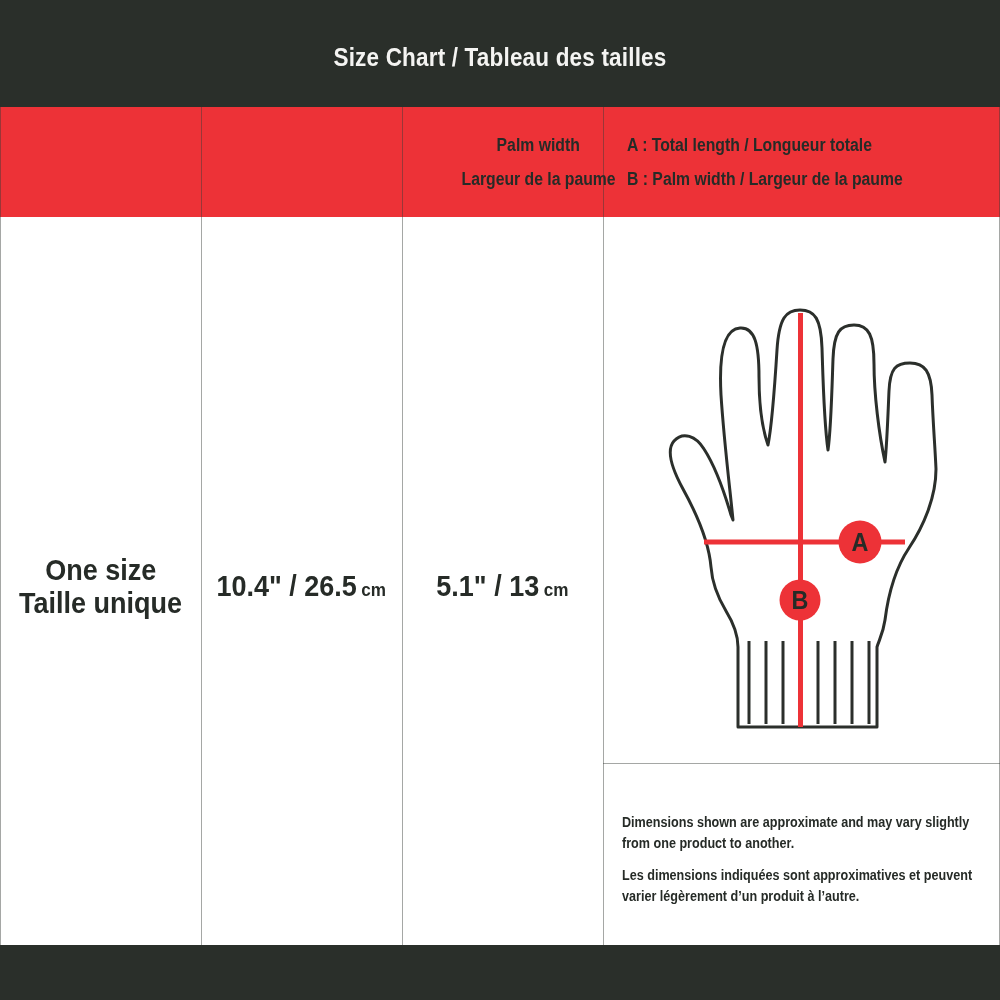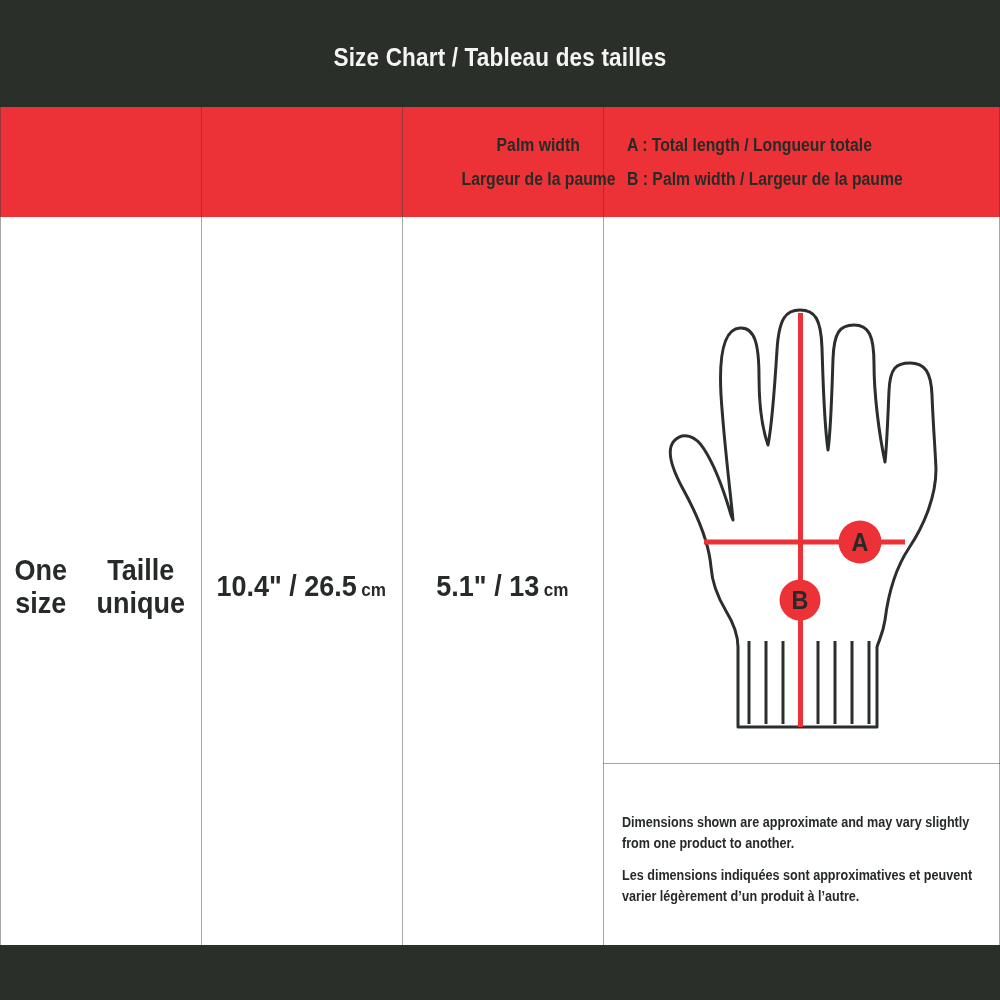--- a/index.html
+++ b/index.html
@@ -50,21 +50,21 @@
   .hcell.c3{left:402px;width:201px;margin-left:36px;}
   .hcell.c4{left:603px;width:397px;align-items:flex-start;text-align:left;padding-left:24px;}
 
   
   .table-body{
     position:absolute;left:0;top:217px;width:1000px;height:728px;
     background:var(--paper);
   }
   .bcell{
     position:absolute;top:217px;height:728px;
-    display:flex;flex-direction:row;align-items:center;justify-content:center;
+    display:flex;flex-direction:column;align-items:center;justify-content:center;
     color:var(--ink);font-weight:700;text-align:center;padding-top:10px;
   }
   .bcell.c1{left:0;width:201px;font-size:30px;line-height:33px;}
   .bcell.c2{left:201px;width:201px;}
   .bcell.c3{left:402px;width:201px;}
   .value{font-size:30px;white-space:nowrap;}
   .unit{font-size:19px;margin-left:5px;}
 
   
   .vline{position:absolute;top:107px;width:1px;height:838px;background:var(--divider);}

